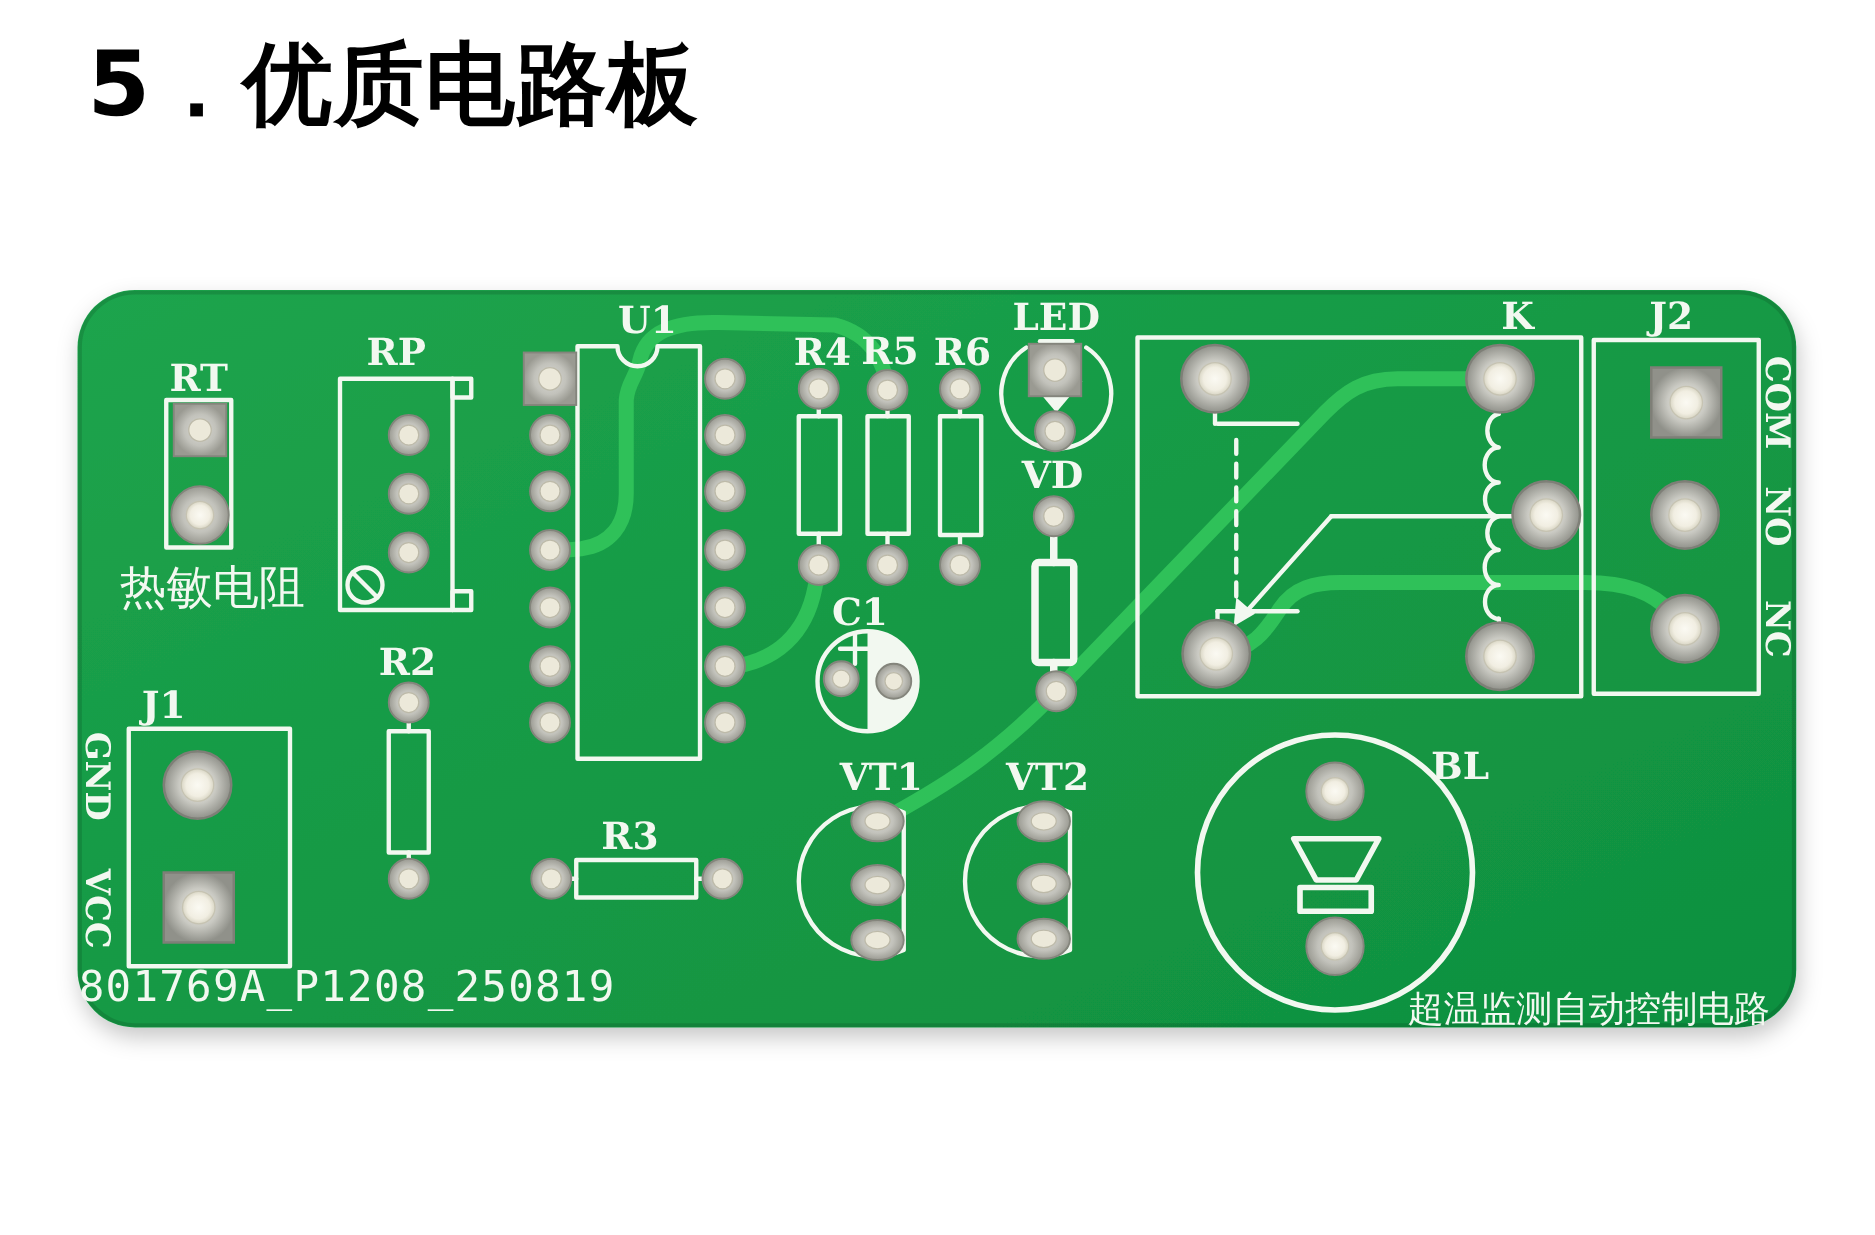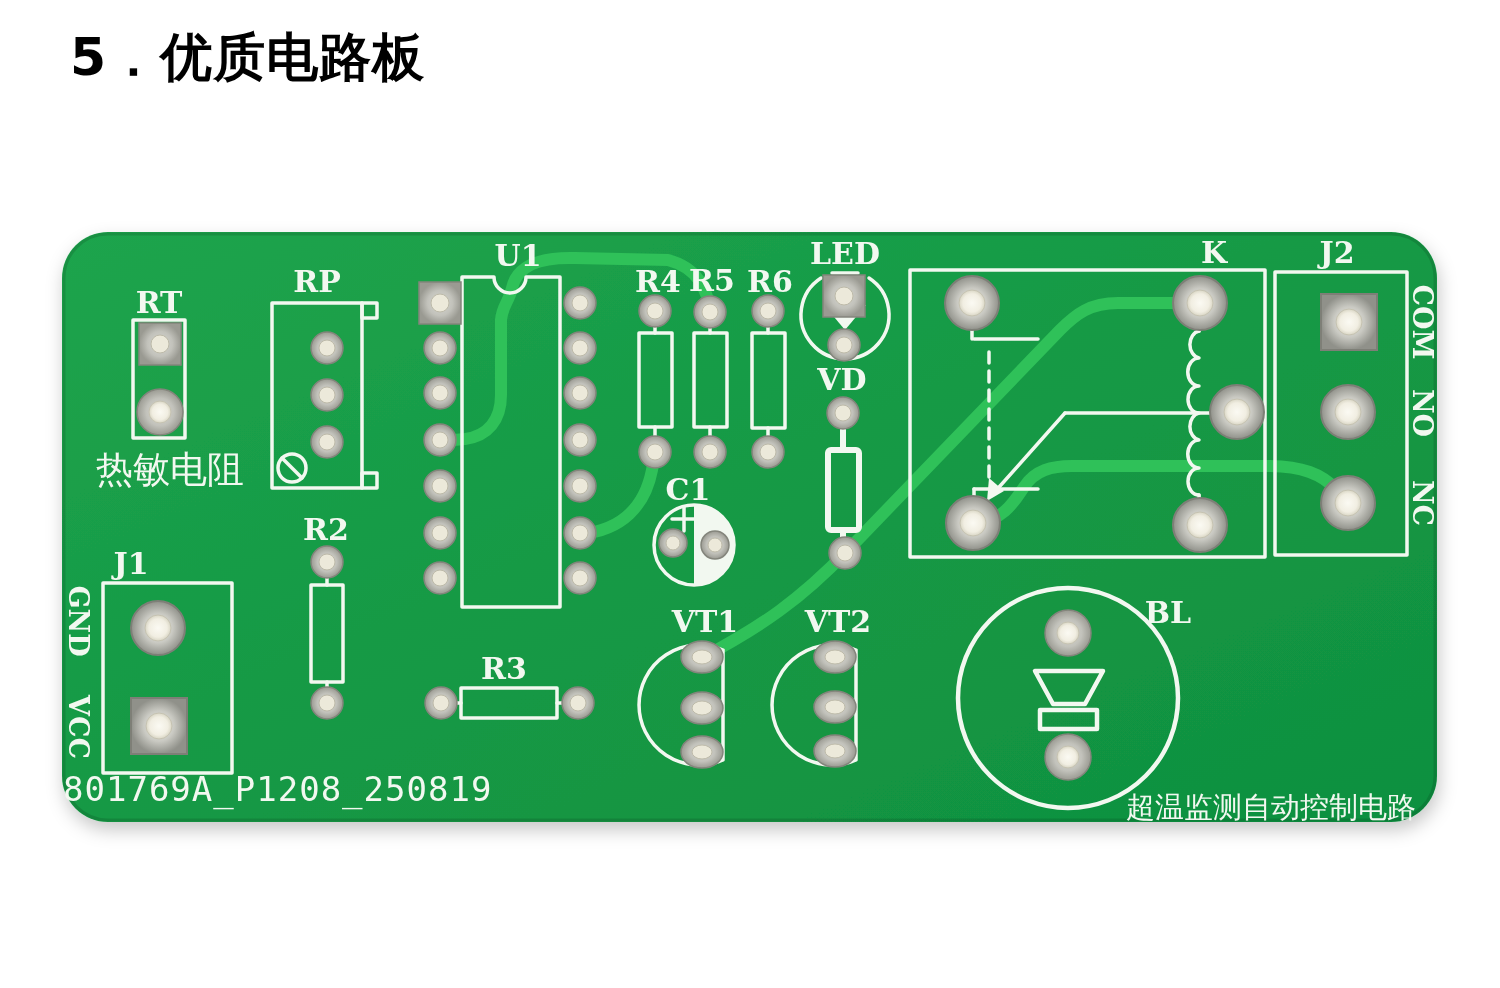--- a/index.html
+++ b/index.html
@@ -1,18 +1,18 @@
 <!DOCTYPE html>
 <html style="--background: #ffffff; --title-text: #000000; --board-green: #169a45; --trace-green: #2fc159; --silkscreen: #f2f8f0; --pad-silver: #b4b4ae; --pad-hole: #efecdf;"><head>
 <meta charset="utf-8">
 <style>
   html,body{margin:0;padding:0;background:var(--background,#fff);}
   .page{position:relative;width:1500px;height:988px;overflow:hidden;background:var(--background,#fff);}
   .title{position:absolute;left:70px;top:30px;margin:0;font-family:"DejaVu Sans",sans-serif;
-         font-size:52px;font-weight:600;color:var(--title-text,#000);letter-spacing:1px;line-height:1.05;}
+         font-size:72px;font-weight:600;color:var(--title-text,#000);letter-spacing:1px;line-height:1.05;}
   svg{position:absolute;left:0;top:0;}
   .trace{stroke:var(--trace-green,#2fc159);fill:none;stroke-width:12;stroke-linecap:round;stroke-linejoin:round;}
   .silk{stroke:var(--silkscreen,#f2f8f0);fill:none;stroke-width:3.5;stroke-linecap:round;stroke-linejoin:round;}
   .silk-thick{stroke:var(--silkscreen,#f2f8f0);fill:none;stroke-width:6;stroke-linecap:round;stroke-linejoin:round;}
   .silk-med{stroke:var(--silkscreen,#f2f8f0);fill:none;stroke-width:4.5;stroke-linecap:round;stroke-linejoin:round;}
   .silkfill{fill:var(--silkscreen,#f2f8f0);stroke:none;}
   .dash{stroke-dasharray:11 8;}
   text{fill:var(--silkscreen,#f2f8f0);}
   .lbl{font-family:"DejaVu Serif",serif;font-weight:bold;font-size:30px;text-anchor:middle;}
   .side{font-family:"DejaVu Serif",serif;font-weight:bold;font-size:27px;text-anchor:middle;}

